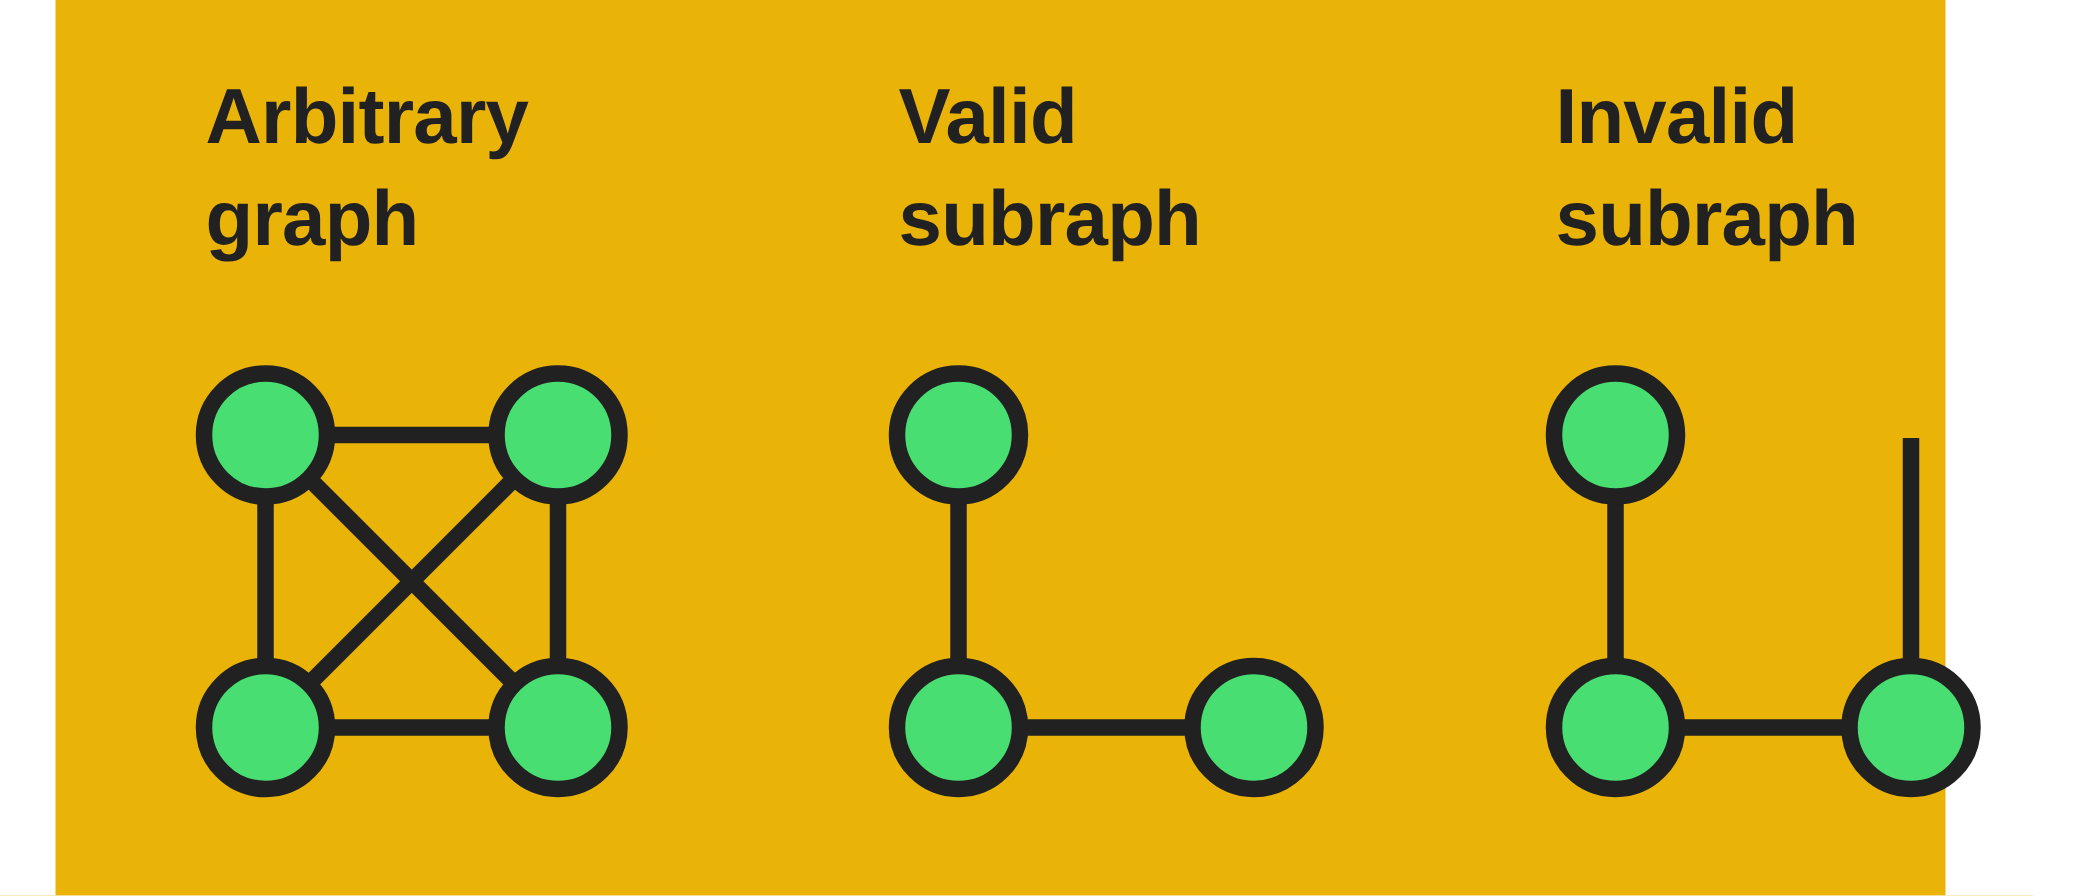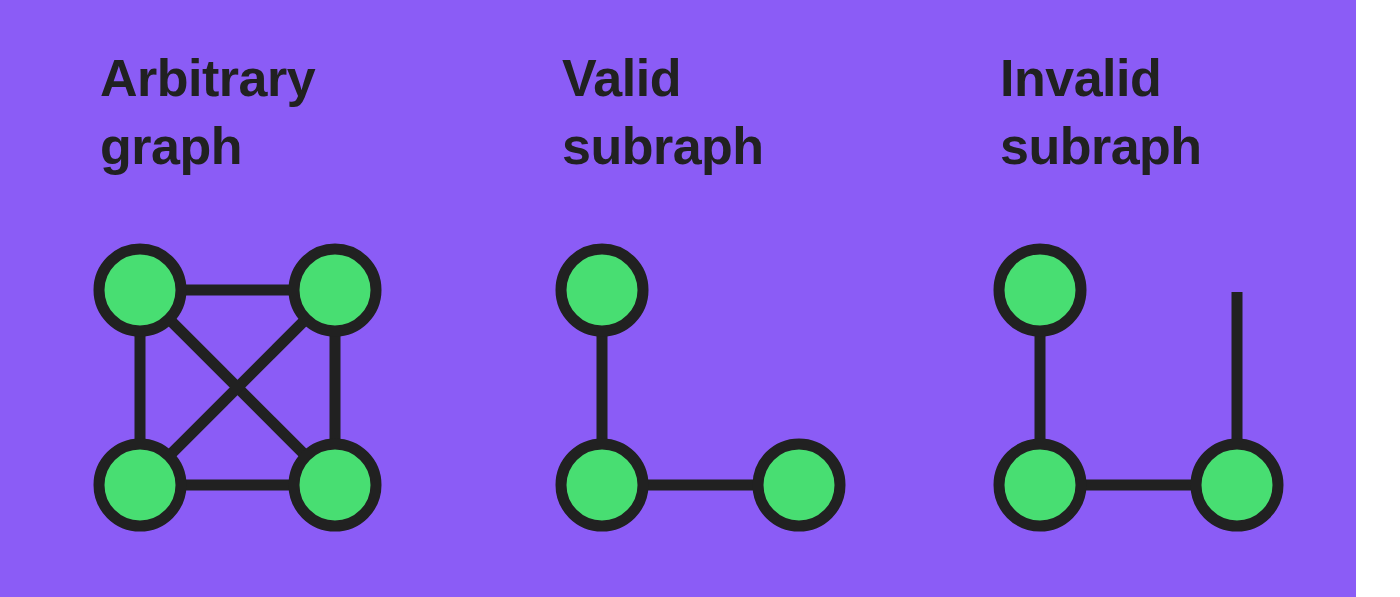--- a/index.html
+++ b/index.html
@@ -8,23 +8,24 @@
     background: #ffffff;
   }
   body {
     width: 1400px;
     height: 597px;
     overflow: hidden;
     font-family: "Liberation Sans", sans-serif;
   }
   #canvas {
     position: relative;
-    width: 1356px;
+    width: 1260px;
     height: 597px;
-    background: #8b5cf6;
+    background: #eab308;
+    margin-left: 37px;
   }
   .panel {
     position: absolute;
     top: 0;
     height: 597px;
   }
   .panel-title {
     position: absolute;
     left: 0;
     top: 44px;

